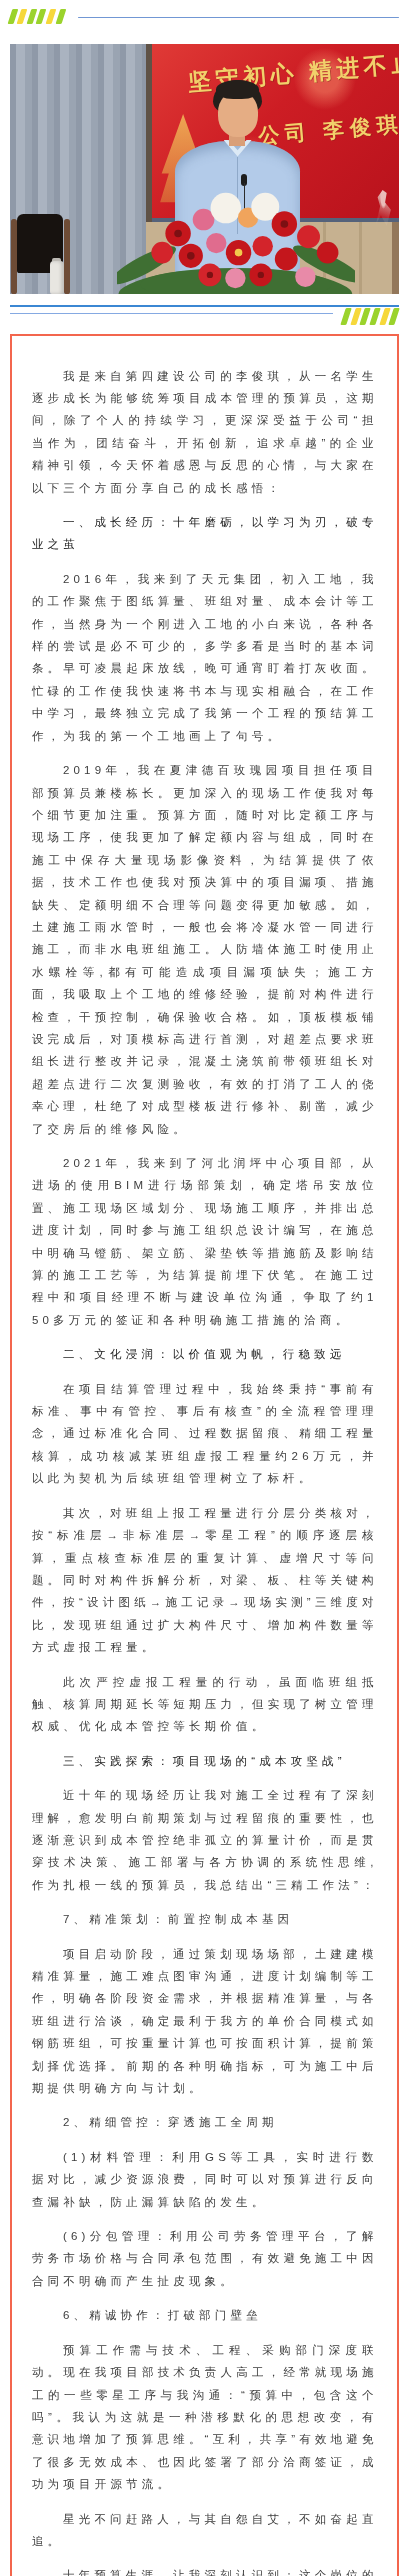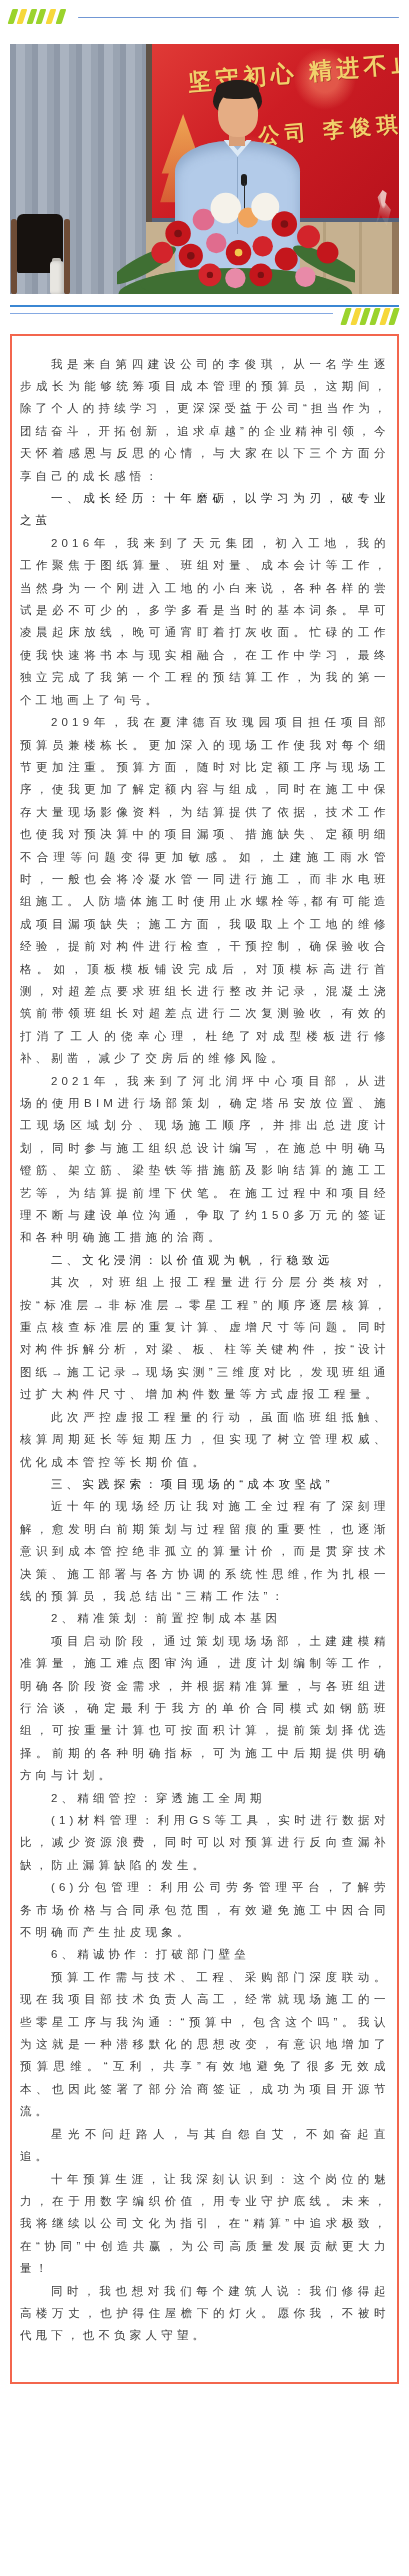--- a/index.html
+++ b/index.html
@@ -66,21 +66,21 @@
   
   .sep{position:relative;height:40px;}
   .sep-line-thick{position:absolute;left:9.6px;right:9.6px;top:11px;height:1.9px;background:#3b87d3;}
   .sep-line-thin{position:absolute;left:9.6px;width:323px;top:18.5px;height:1.3px;background:#85a9e2;}
   .slash-group.bottom{right:8.3px;top:14px;}
   .slash-group.bottom .slash{width:6.4px;height:17.3px;margin-right:3.2px;}
 
   
   .article-box{margin:0 9.6px 14px 9.6px;border:2.6px solid #f3664d;background:#ffffff;
     padding:16.6px 7.7px 35px 8.3px;}
-  .para{margin:0;color:#3d3d3d;font-size:11.5px;line-height:22.4px;letter-spacing:4.2px;
+  .para{margin:12px;color:#3d3d3d;font-size:11.5px;line-height:22.4px;letter-spacing:4.2px;
     text-align:justify;text-indent:31px;word-break:break-all;}
   .para.bold{font-weight:normal;color:#222222;}
 </style>
 </head>
 <body>
 
 <div class="top-decor">
   <div class="slash-group top">
     <span class="slash g"></span>
     <span class="slash y"></span>
@@ -170,25 +170,26 @@
 </div>
 
 <div class="article-box">
   <div>
       <p class="para">我是来自第四建设公司的李俊琪，从一名学生逐步成长为能够统筹项目成本管理的预算员，这期间，除了个人的持续学习，更深深受益于公司“担当作为，团结奋斗，开拓创新，追求卓越”的企业精神引领，今天怀着感恩与反思的心情，与大家在以下三个方面分享自己的成长感悟：</p>
       <p class="para bold">一、成长经历：十年磨砺，以学习为刃，破专业之茧</p>
       <p class="para">2016年，我来到了天元集团，初入工地，我的工作聚焦于图纸算量、班组对量、成本会计等工作，当然身为一个刚进入工地的小白来说，各种各样的尝试是必不可少的，多学多看是当时的基本词条。早可凌晨起床放线，晚可通宵盯着打灰收面。忙碌的工作使我快速将书本与现实相融合，在工作中学习，最终独立完成了我第一个工程的预结算工作，为我的第一个工地画上了句号。</p>
       <p class="para">2019年，我在夏津德百玫瑰园项目担任项目部预算员兼楼栋长。更加深入的现场工作使我对每个细节更加注重。预算方面，随时对比定额工序与现场工序，使我更加了解定额内容与组成，同时在施工中保存大量现场影像资料，为结算提供了依据，技术工作也使我对预决算中的项目漏项、措施缺失、定额明细不合理等问题变得更加敏感。如，土建施工雨水管时，一般也会将冷凝水管一同进行施工，而非水电班组施工。人防墙体施工时使用止水螺栓等,都有可能造成项目漏项缺失；施工方面，我吸取上个工地的维修经验，提前对构件进行检查，干预控制，确保验收合格。如，顶板模板铺设完成后，对顶模标高进行首测，对超差点要求班组长进行整改并记录，混凝土浇筑前带领班组长对超差点进行二次复测验收，有效的打消了工人的侥幸心理，杜绝了对成型楼板进行修补、剔凿，减少了交房后的维修风险。</p>
       <p class="para">2021年，我来到了河北润坪中心项目部，从进场的使用BIM进行场部策划，确定塔吊安放位置、施工现场区域划分、现场施工顺序，并排出总进度计划，同时参与施工组织总设计编写，在施总中明确马镫筋、架立筋、梁垫铁等措施筋及影响结算的施工工艺等，为结算提前埋下伏笔。在施工过程中和项目经理不断与建设单位沟通，争取了约150多万元的签证和各种明确施工措施的洽商。</p>
       <p class="para bold">二、文化浸润：以价值观为帆，行稳致远</p>
+      <p class="para">在项目结算管理过程中，我始终秉持“事前有标准、事中有管控、事后有核查”的全流程管理理念，通过标准化合同、过程数据留痕、精细工程量核算，成功核减某班组虚报工程量约26万元，并以此为契机为后续班组管理树立了标杆。</p>
       <p class="para">其次，对班组上报工程量进行分层分类核对，按“标准层→非标准层→零星工程”的顺序逐层核算，重点核查标准层的重复计算、虚增尺寸等问题。同时对构件拆解分析，对梁、板、柱等关键构件，按“设计图纸→施工记录→现场实测”三维度对比，发现班组通过扩大构件尺寸、增加构件数量等方式虚报工程量。</p>
       <p class="para">此次严控虚报工程量的行动，虽面临班组抵触、核算周期延长等短期压力，但实现了树立管理权威、优化成本管控等长期价值。</p>
       <p class="para bold">三、实践探索：项目现场的“成本攻坚战”</p>
       <p class="para">近十年的现场经历让我对施工全过程有了深刻理解，愈发明白前期策划与过程留痕的重要性，也逐渐意识到成本管控绝非孤立的算量计价，而是贯穿技术决策、施工部署与各方协调的系统性思维,作为扎根一线的预算员，我总结出“三精工作法”：</p>
-      <p class="para">2、精准策划：前置控制成本基因</p>
+      <p class="para">7、精准策划：前置控制成本基因</p>
       <p class="para">项目启动阶段，通过策划现场场部，土建建模精准算量，施工难点图审沟通，进度计划编制等工作，明确各阶段资金需求，并根据精准算量，与各班组进行洽谈，确定最利于我方的单价合同模式如钢筋班组，可按重量计算也可按面积计算，提前策划择优选择。前期的各种明确指标，可为施工中后期提供明确方向与计划。</p>
       <p class="para">2、精细管控：穿透施工全周期</p>
       <p class="para">(1)材料管理：利用GS等工具，实时进行数据对比，减少资源浪费，同时可以对预算进行反向查漏补缺，防止漏算缺陷的发生。</p>
       <p class="para">(6)分包管理：利用公司劳务管理平台，了解劳务市场价格与合同承包范围，有效避免施工中因合同不明确而产生扯皮现象。</p>
       <p class="para">6、精诚协作：打破部门壁垒</p>
       <p class="para">预算工作需与技术、工程、采购部门深度联动。现在我项目部技术负责人高工，经常就现场施工的一些零星工序与我沟通：“预算中，包含这个吗”。我认为这就是一种潜移默化的思想改变，有意识地增加了预算思维。“互利，共享”有效地避免了很多无效成本、也因此签署了部分洽商签证，成功为项目开源节流。</p>
       <p class="para">星光不问赶路人，与其自怨自艾，不如奋起直追。</p>
       <p class="para">十年预算生涯，让我深刻认识到：这个岗位的魅力，在于用数字编织价值，用专业守护底线。未来，我将继续以公司文化为指引，在“精算”中追求极致，在“协同”中创造共赢，为公司高质量发展贡献更大力量！</p>
       <p class="para">同时，我也想对我们每个建筑人说：我们修得起高楼万丈，也护得住屋檐下的灯火。愿你我，不被时代甩下，也不负家人守望。</p>
     </div>

